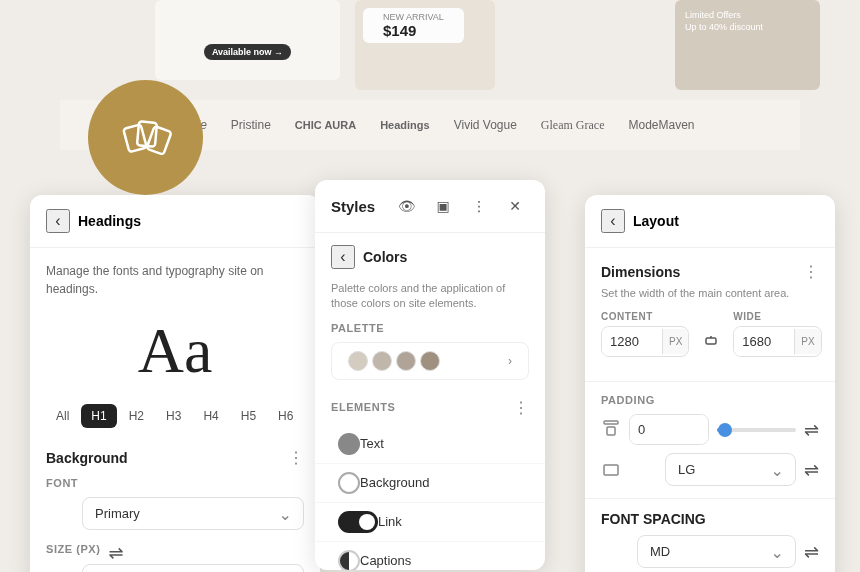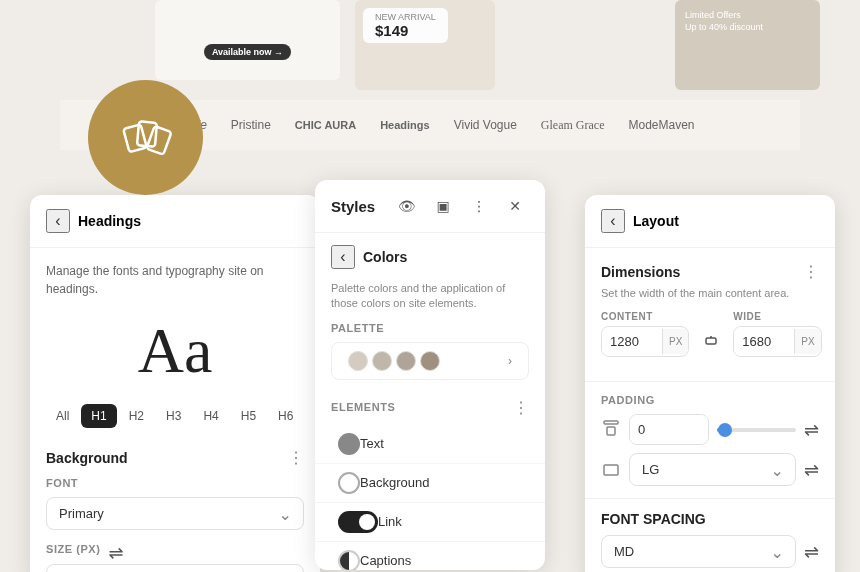--- a/index.html
+++ b/index.html
@@ -168,20 +168,21 @@
 
     .more-icon {
       color: #888;
       cursor: pointer;
       font-size: 16px;
     }
 
     .select-wrapper {
       position: relative;
       margin-bottom: 12px;
+      margin-left: 36px;
     }
 
     .select-wrapper select {
       width: 100%;
       padding: 8px 12px;
       border: 1px solid #e0e0e0;
       border-radius: 8px;
       font-size: 13px;
       color: #333;
       background: #fff;
@@ -641,21 +642,21 @@
       width: fit-content;
       margin: 44px auto 0;
       font-weight: bold;
     }
 
     .price-badge {
       position: absolute;
       top: 8px;
       left: 8px;
       background: rgba(255,255,255,0.9);
-      padding: 4px 12px;
+      padding: 4px 20px;
       border-radius: 6px;
       font-size: 11px;
     }
 
     .price-new {
       font-size: 9px;
       color: #888;
     }
 
     .price-val {

